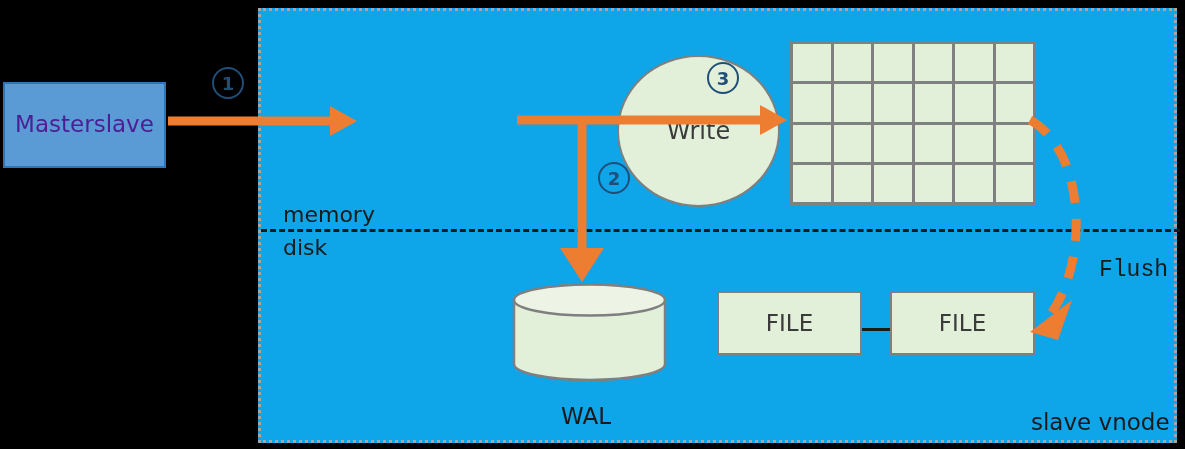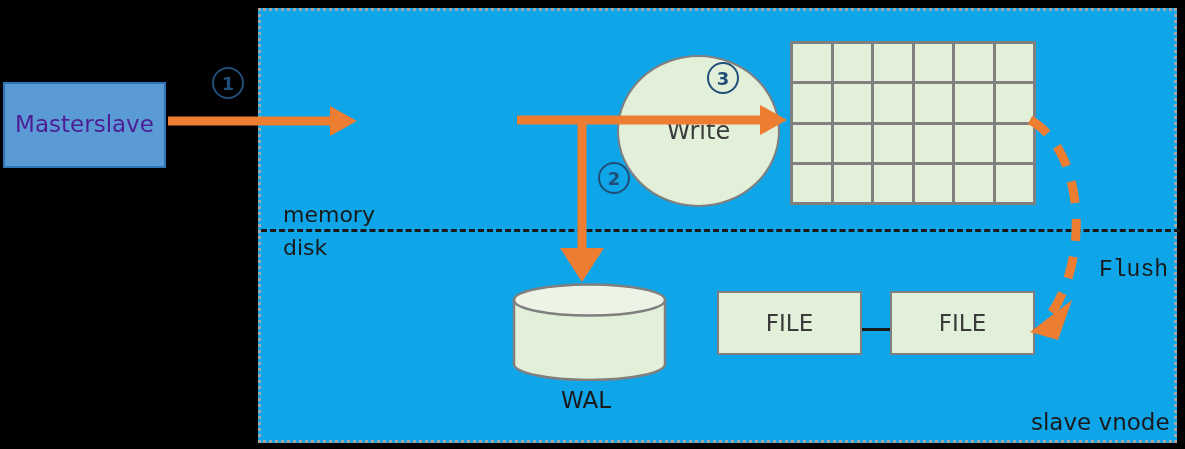--- a/index.html
+++ b/index.html
@@ -142,21 +142,21 @@
   #wal-cylinder {
     position: absolute;
     left: 251px;
     top: 272px;
     width: 155px;
     height: 98px;
   }
   #wal-label {
     position: absolute;
     left: 300px;
-    top: 376px;
+    top: 392px;
     font-size: 23px;
     color: #1a1a1a;
   }
 
   
   .file-box {
     position: absolute;
     top: 280px;
     width: 145px;
     height: 64px;

